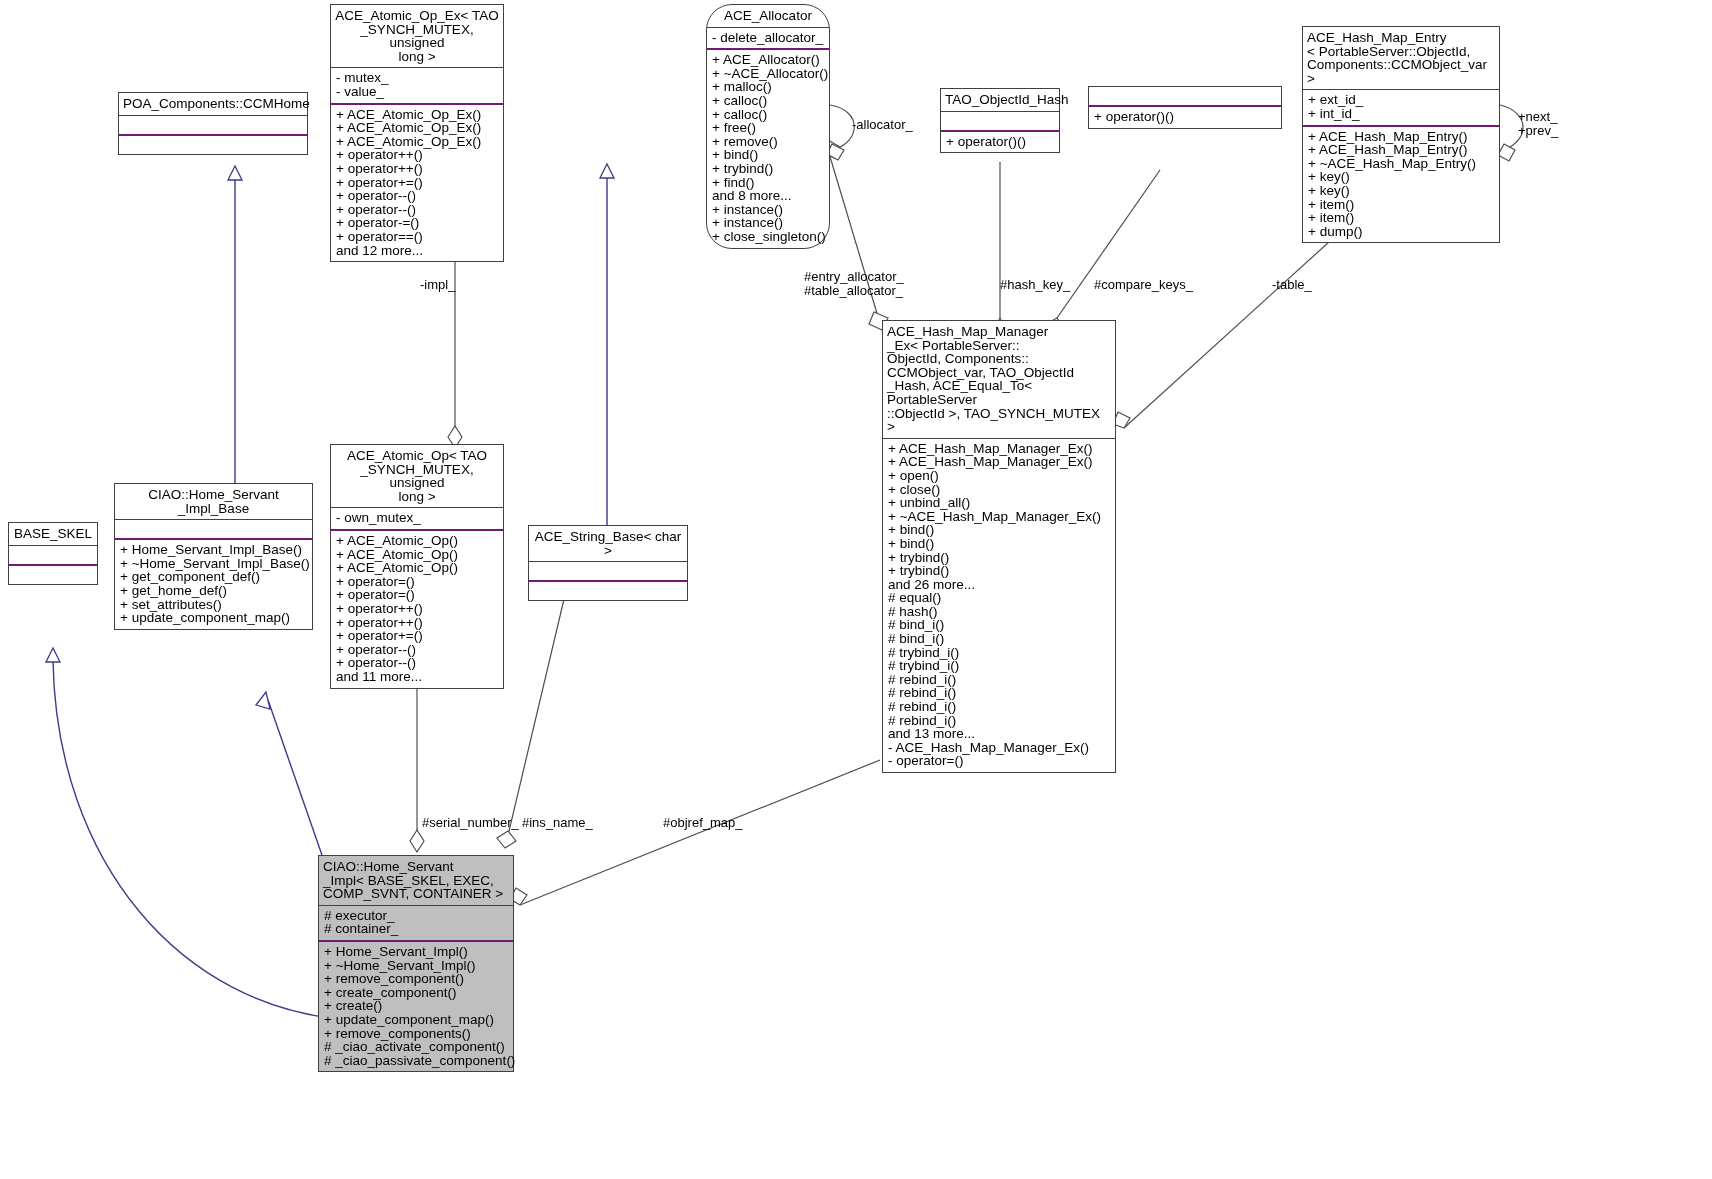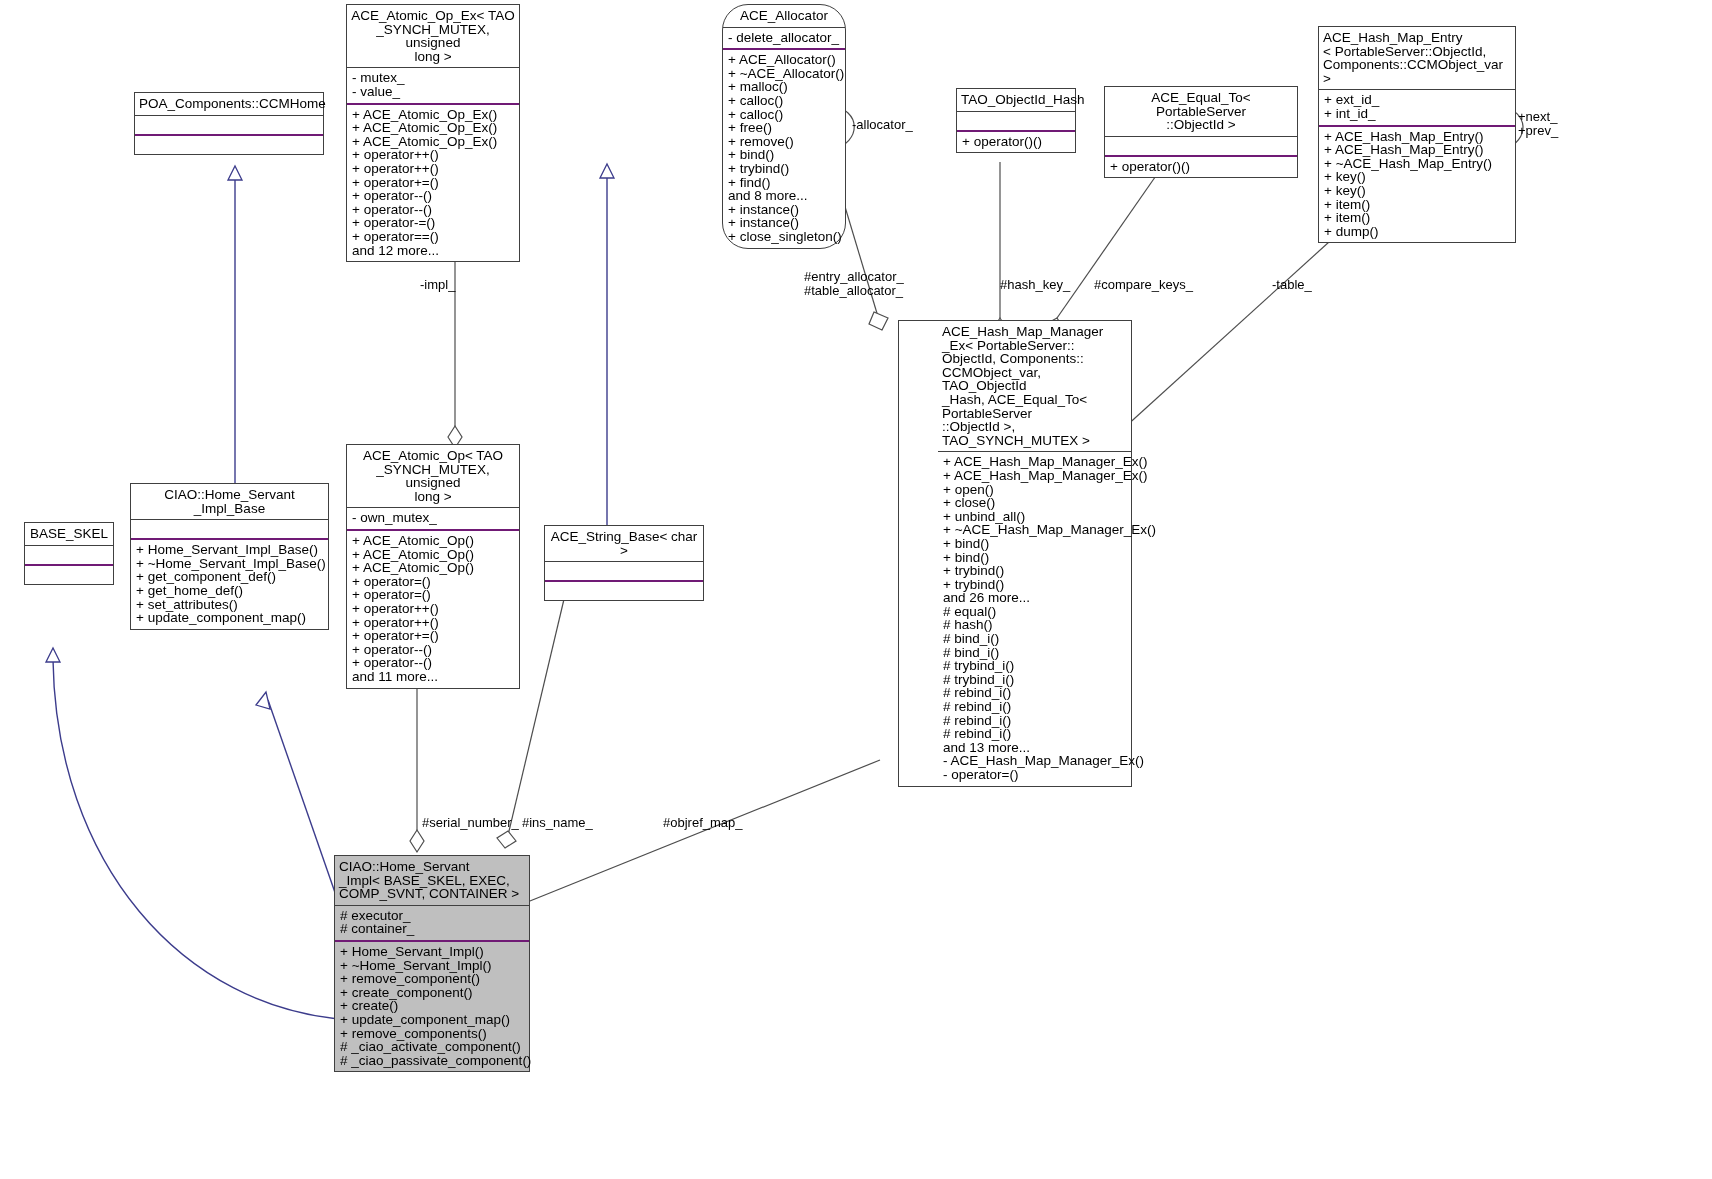--- a/index.html
+++ b/index.html
@@ -27,21 +27,20 @@
     pointer-events: none;
   }
   .node {
     position: absolute;
     box-sizing: border-box;
     border: 1px solid #404040;
     background: #ffffff;
     font-size: 13.5px;
     line-height: 13.6px;
     z-index: 5;
-    margin-left: 16px;
   }
   .node.filled {
     background: #bfbfbf;
   }
   .node .title {
     text-align: center;
     padding: 4px 4px 4px 4px;
     white-space: pre-line;
     border-bottom: 1px solid #404040;
   }
@@ -206,22 +205,20 @@
 
   <div class="node" style="left:940px; top:88px; width:120px;">
     <div class="title">TAO_ObjectId_Hash</div>
     <div class="attrs"></div>
     <div class="ops">
       <div class="row">+ operator()()</div>
     </div>
   </div>
 
   <div class="node" style="left:1088px; top:86px; width:194px;">
-    <div class="title">ACE_Equal_To&lt; PortableServer
-::ObjectId &gt;</div>
     <div class="attrs"></div>
     <div class="ops">
       <div class="row">+ operator()()</div>
     </div>
   </div>
 
   <div class="node" style="left:1302px; top:26px; width:198px;">
     <div class="title" style="text-align:left;">ACE_Hash_Map_Entry
 &lt; PortableServer::ObjectId,
  Components::CCMObject_var &gt;</div>
@@ -234,21 +231,21 @@
       <div class="row">+ ACE_Hash_Map_Entry()</div>
       <div class="row">+ ~ACE_Hash_Map_Entry()</div>
       <div class="row">+ key()</div>
       <div class="row">+ key()</div>
       <div class="row">+ item()</div>
       <div class="row">+ item()</div>
       <div class="row">+ dump()</div>
     </div>
   </div>
 
-  <div class="node" style="left:882px; top:320px; width:234px;padding-left:39px;">
+  <div class="node" style="left:882px; top:320px; width:234px;">
     <div class="title" style="text-align:left;">ACE_Hash_Map_Manager
 _Ex&lt; PortableServer::
 ObjectId, Components::
 CCMObject_var, TAO_ObjectId
 _Hash, ACE_Equal_To&lt; PortableServer
 ::ObjectId &gt;, TAO_SYNCH_MUTEX &gt;</div>
     <div class="ops">
       <div class="row">+ ACE_Hash_Map_Manager_Ex()</div>
       <div class="row">+ ACE_Hash_Map_Manager_Ex()</div>
       <div class="row">+ open()</div>

